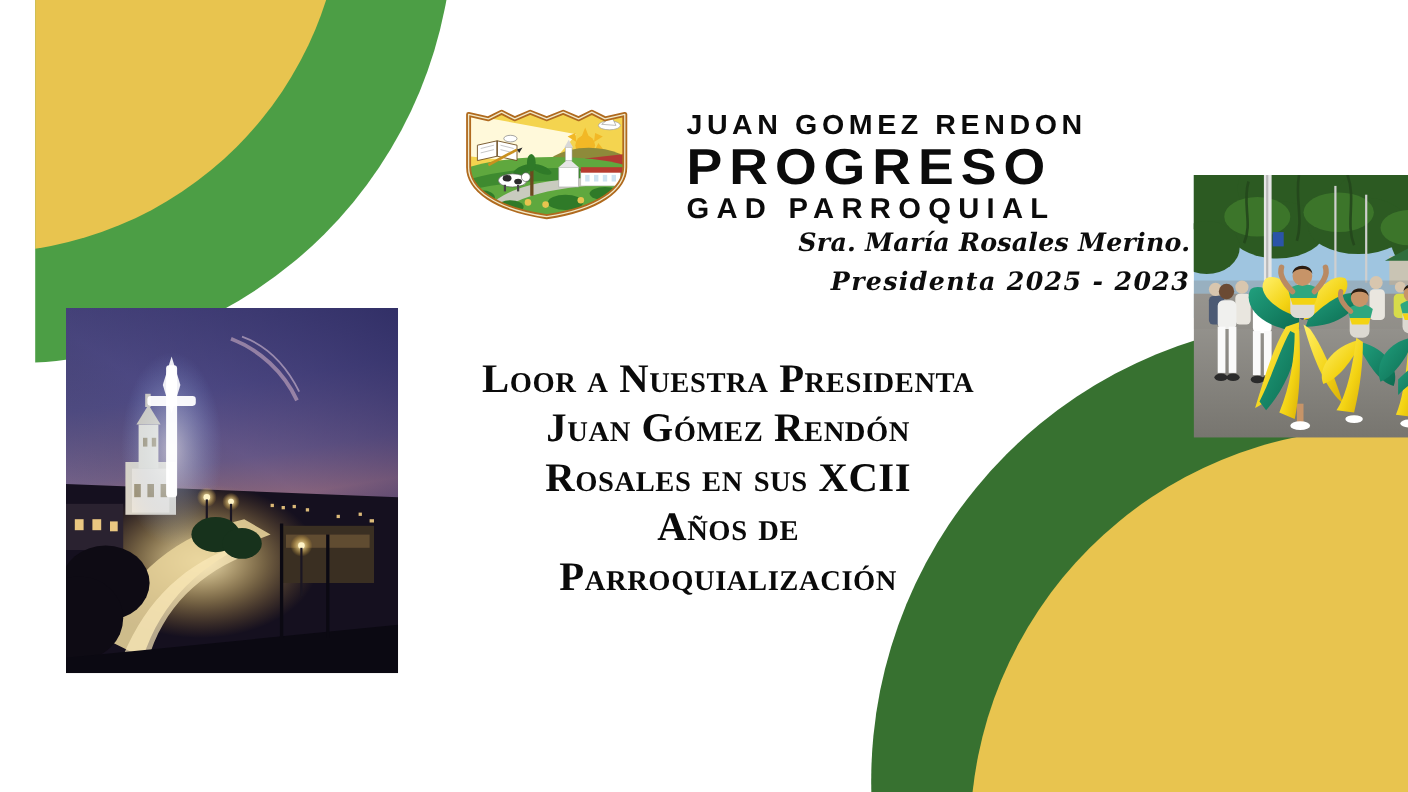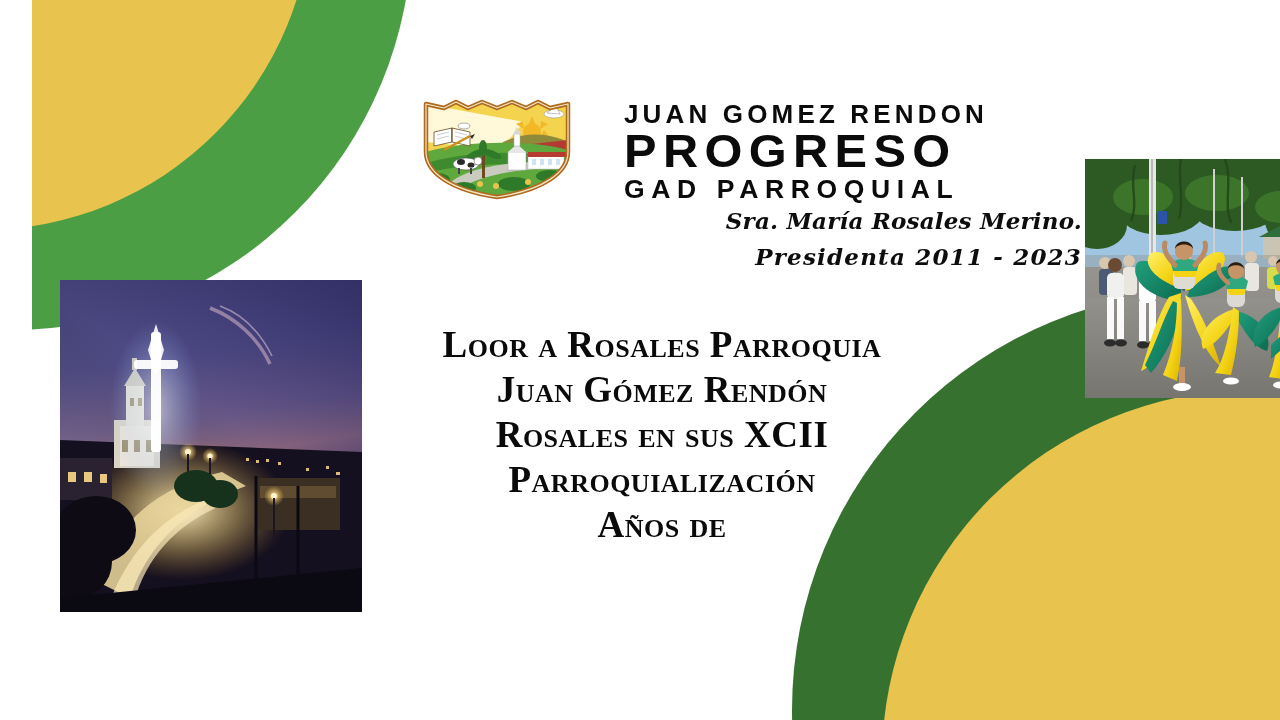--- a/index.html
+++ b/index.html
@@ -235,29 +235,29 @@
 
     <div class="wordmark">
       <div class="wm-top">JUAN GOMEZ RENDON</div>
       <div class="wm-mid">PROGRESO</div>
       <div class="wm-bot">GAD PARROQUIAL</div>
     </div>
   </div>
 
   <div class="president">
     <div class="l1">Sra. María Rosales Merino.</div>
-    <div class="l2">Presidenta 2011 - 2023</div>
+    <div class="l2">Presidenta 2025 - 2023</div>
   </div>
 
   <div class="headline">
-    <div>Loor a Rosales Parroquia</div>
+    <div>Loor a Nuestra Presidenta</div>
     <div>Juan Gómez Rendón</div>
     <div>Rosales en sus  XCII</div>
+    <div>Años de</div>
     <div>Parroquialización</div>
-    <div>Años de</div>
   </div>
 
   <div class="photo photo-left">
     <svg viewBox="0 0 302 332" preserveAspectRatio="none">
       <defs>
         <linearGradient id="skyGrad" x1="0" y1="0" x2="0.15" y2="1">
           <stop offset="0%" stop-color="#4b4a7e"></stop>
           <stop offset="28%" stop-color="#5a5690"></stop>
           <stop offset="48%" stop-color="#7e6a92"></stop>
           <stop offset="60%" stop-color="#b07d84"></stop>

